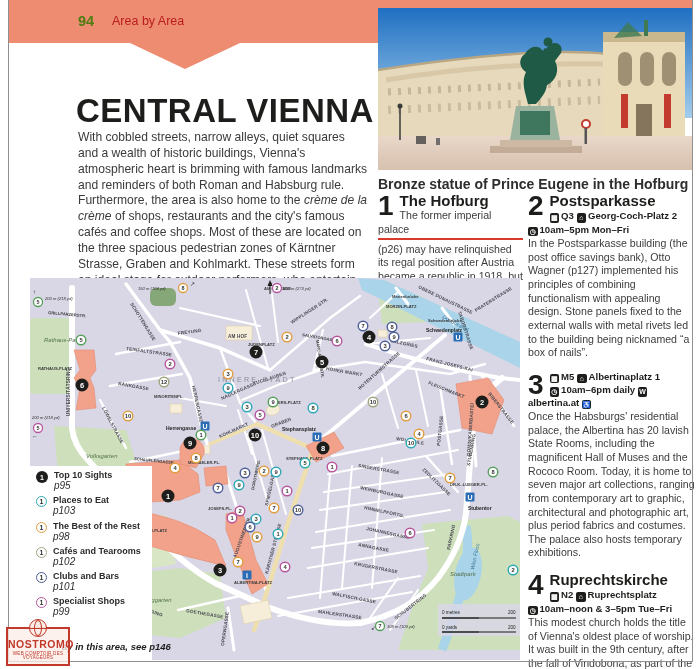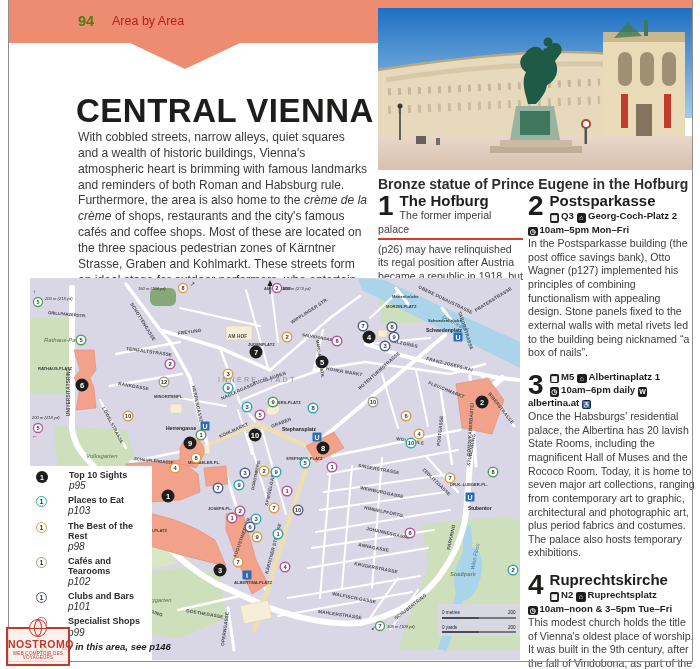--- a/index.html
+++ b/index.html
@@ -37,21 +37,21 @@
          border-radius:2px;font-size:7px;line-height:9.5px;text-align:center;
          margin:0 2px 0 0;vertical-align:-1px;font-weight:700;}
   .e-lead{font-size:10.6px;color:#3d3d3d;line-height:1.28;}
   .e-rule{clear:left;height:1.5px;background:#d93a2b;margin:2px 0 3px;}
   .e-body{margin:1px 0 0;font-size:10.6px;color:#3d3d3d;line-height:1.285;}
   
   .map{position:absolute;left:30px;top:278px;width:490px;height:382px;}
   
   .legend{position:absolute;left:30px;top:466px;width:122px;height:194px;background:#fff;
           padding:4px 0 0 6px;box-sizing:border-box;z-index:10;}
-  .lg-item{display:flex;gap:21px;margin-bottom:4px;align-items:flex-start;}
+  .lg-item{display:flex;gap:6px;margin-bottom:4px;align-items:flex-start;}
   .lg-dot{flex:0 0 auto;width:11px;height:11px;border-radius:50%;font-size:7px;font-weight:700;
           display:flex;align-items:center;justify-content:center;margin-top:1px;
           border:1.5px solid #888;color:#333;box-sizing:border-box;background:#fff;}
   .lg-dot.filled{background:#1d1d1b;border:none;color:#fff;width:12px;height:12px;}
   .lg-label{font-size:9px;font-weight:600;color:#2b2b2b;line-height:1.12;}
   .lg-page{font-style:italic;font-weight:400;font-size:10px;display:block;}
   
   .footnote{position:absolute;left:62px;top:641px;font-size:9.5px;font-style:italic;
             font-weight:700;color:#1d1d1b;z-index:45;}
   .watermark{position:absolute;left:6px;top:627px;width:64px;height:39px;z-index:60;

